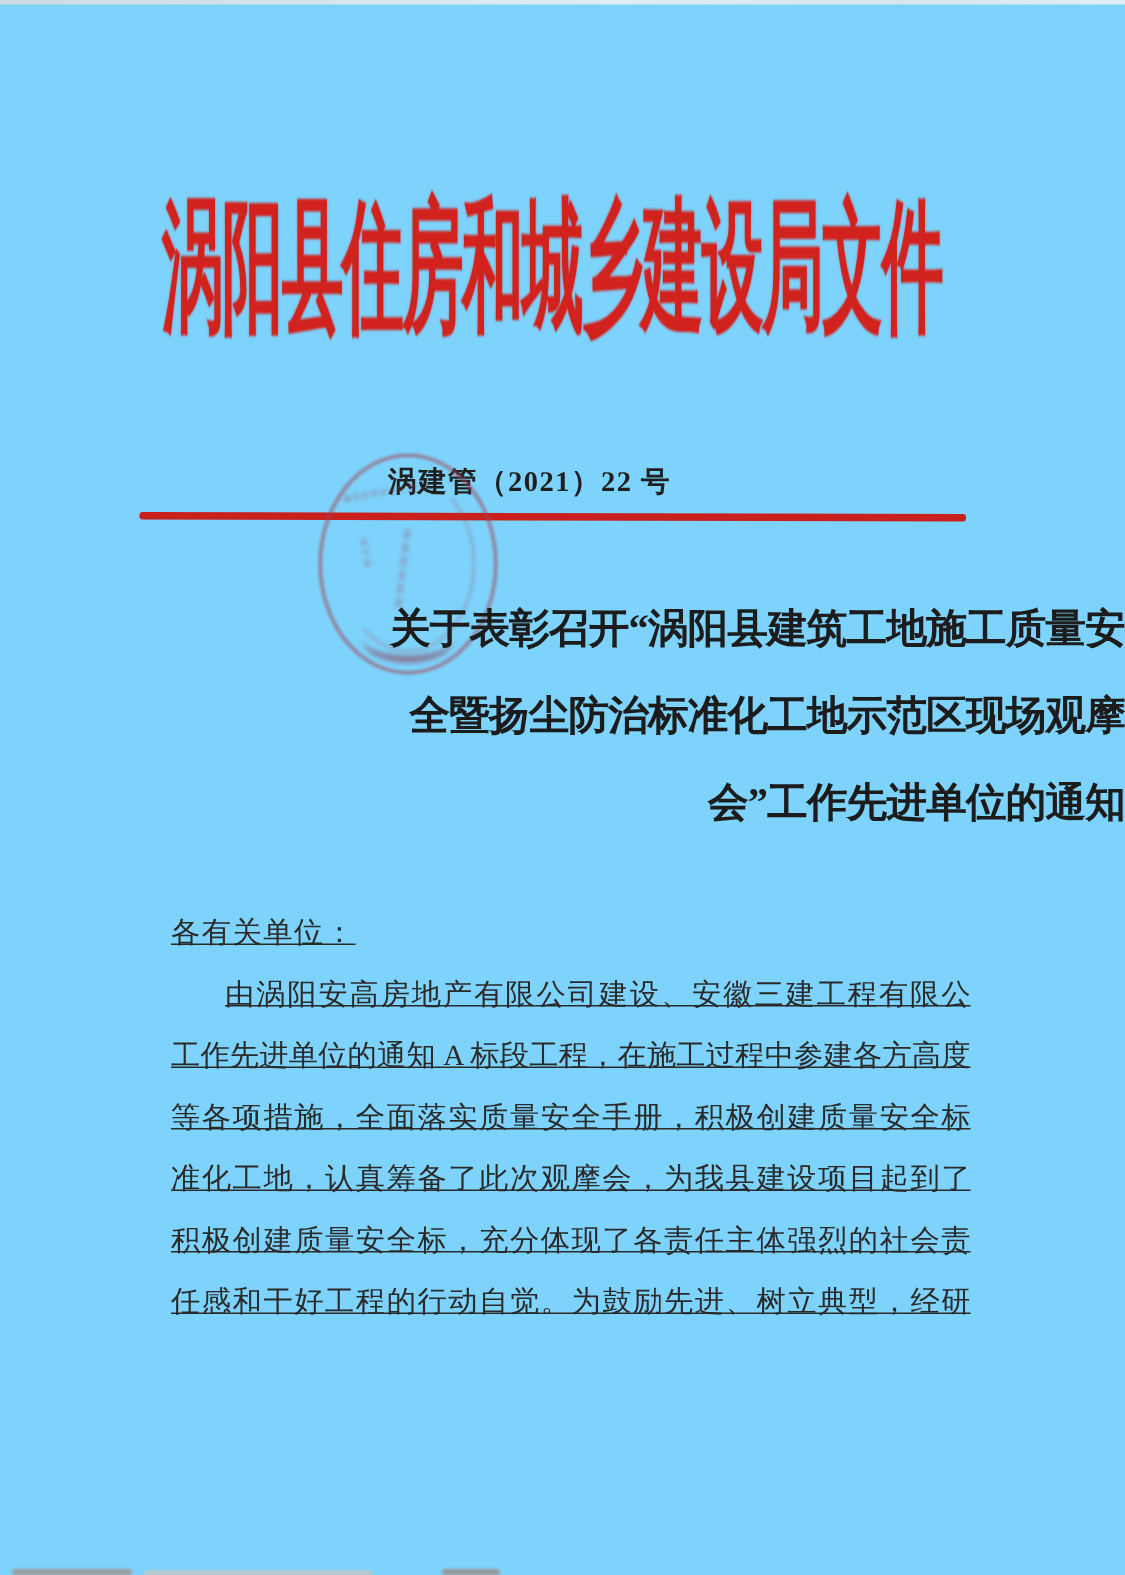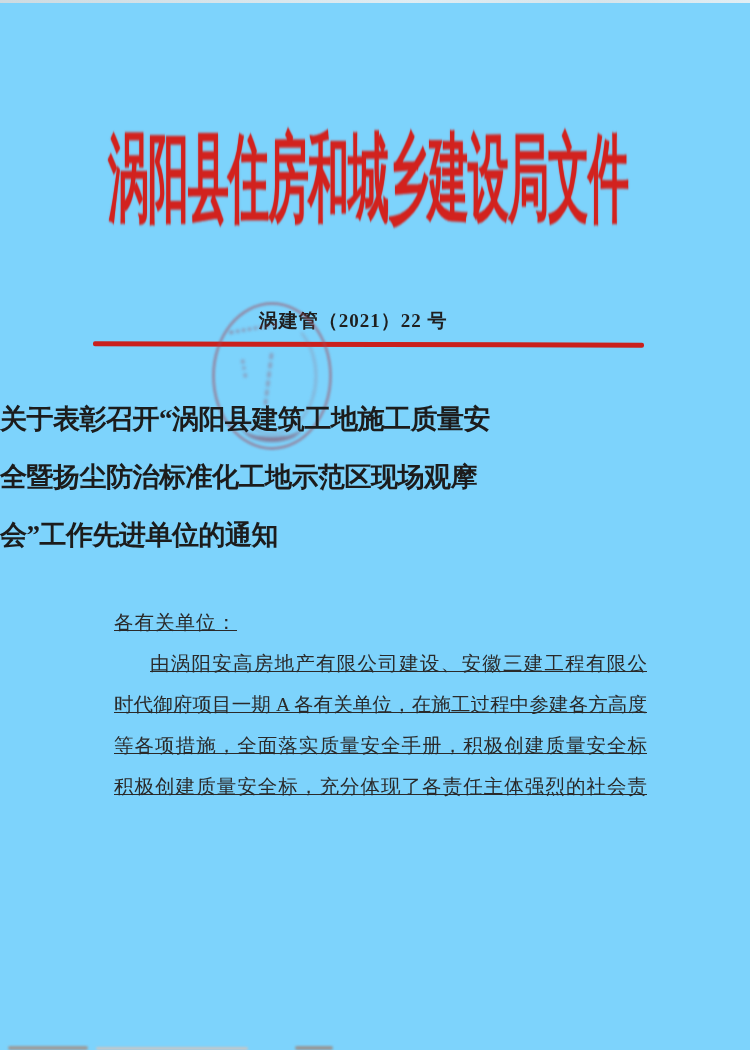--- a/index.html
+++ b/index.html
@@ -73,21 +73,21 @@
   .seal .m2 { top: 48px; left: 52px; width: 0; height: 52px;
     border-left: 3px dashed rgba(160, 66, 82, 0.42); transform: rotate(7deg); }
   .seal .m3 { bottom: 5px; left: 26px; width: 62px; height: 28px;
     border-bottom: 5px solid rgba(140, 52, 72, 0.55); border-radius: 50%; }
   .seal .m4 { top: 62px; left: 20px; width: 18px; height: 0;
     border-top: 3px dotted rgba(160, 66, 82, 0.4); transform: rotate(80deg); }
 
   
   .title {
     position: absolute; top: 390px; left: 0; width: 750px;
-    text-align: left;
+    text-align: right;
     font-size: 27px; line-height: 58px; font-weight: bold;
     letter-spacing: -0.5px;
     color: #1c1c1c;
     filter: blur(0.25px);
   }
 
   
   .body-text {
     position: absolute; top: 602px; left: 114px; width: 533px;
     font-size: 19.5px; line-height: 41px;
@@ -127,22 +127,24 @@
 
   <div class="title">
     <div>关于表彰召开“涡阳县建筑工地施工质量安</div>
     <div>全暨扬尘防治标准化工地示范区现场观摩</div>
     <div>会”工作先进单位的通知</div>
   </div>
 
   <div class="body-text">
     <div class="bline salute">各有关单位：</div>
     <div class="bline indent">由涡阳安高房地产有限公司建设、安徽三建工程有限公</div>
-    <div class="bline">时代御府项目一期 A 各有关单位，在施工过程中参建各方高度</div>
+    <div class="bline">工作先进单位的通知 A 标段工程，在施工过程中参建各方高度</div>
     <div class="bline">等各项措施，全面落实质量安全手册，积极创建质量安全标</div>
+    <div class="bline">准化工地，认真筹备了此次观摩会，为我县建设项目起到了</div>
     <div class="bline">积极创建质量安全标，充分体现了各责任主体强烈的社会责</div>
+    <div class="bline">任感和干好工程的行动自觉。为鼓励先进、树立典型，经研</div>
   </div>
 
   <div class="smudge s1"></div>
   <div class="smudge s2"></div>
   <div class="smudge s3"></div>
 
 </div>
 
 </body></html>

